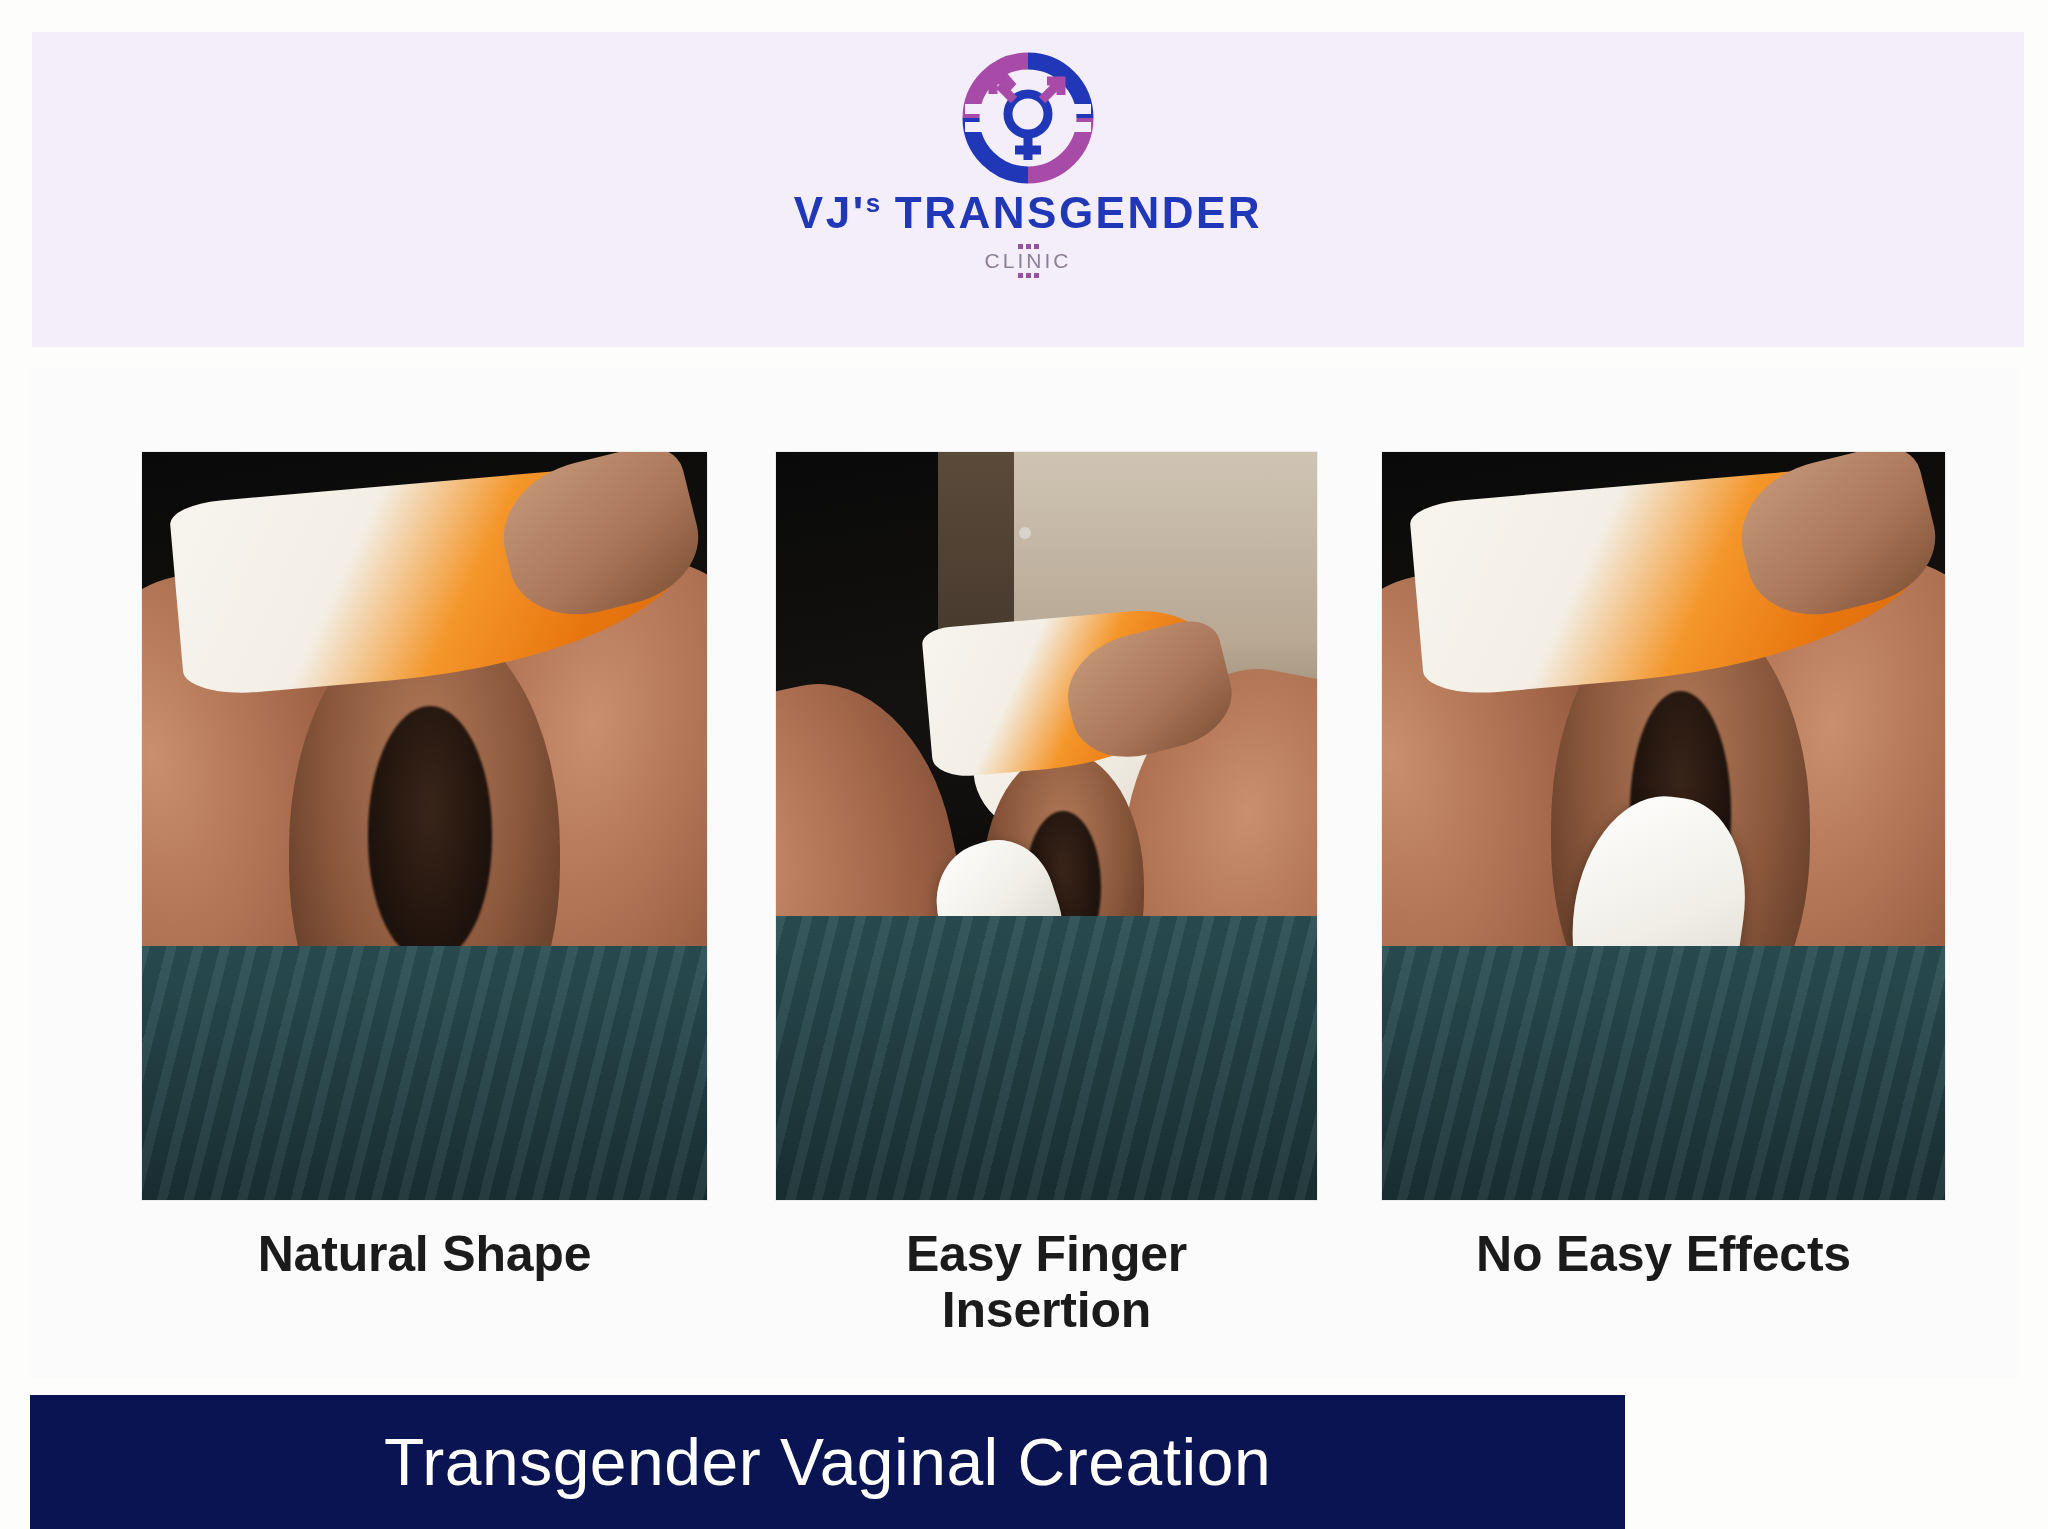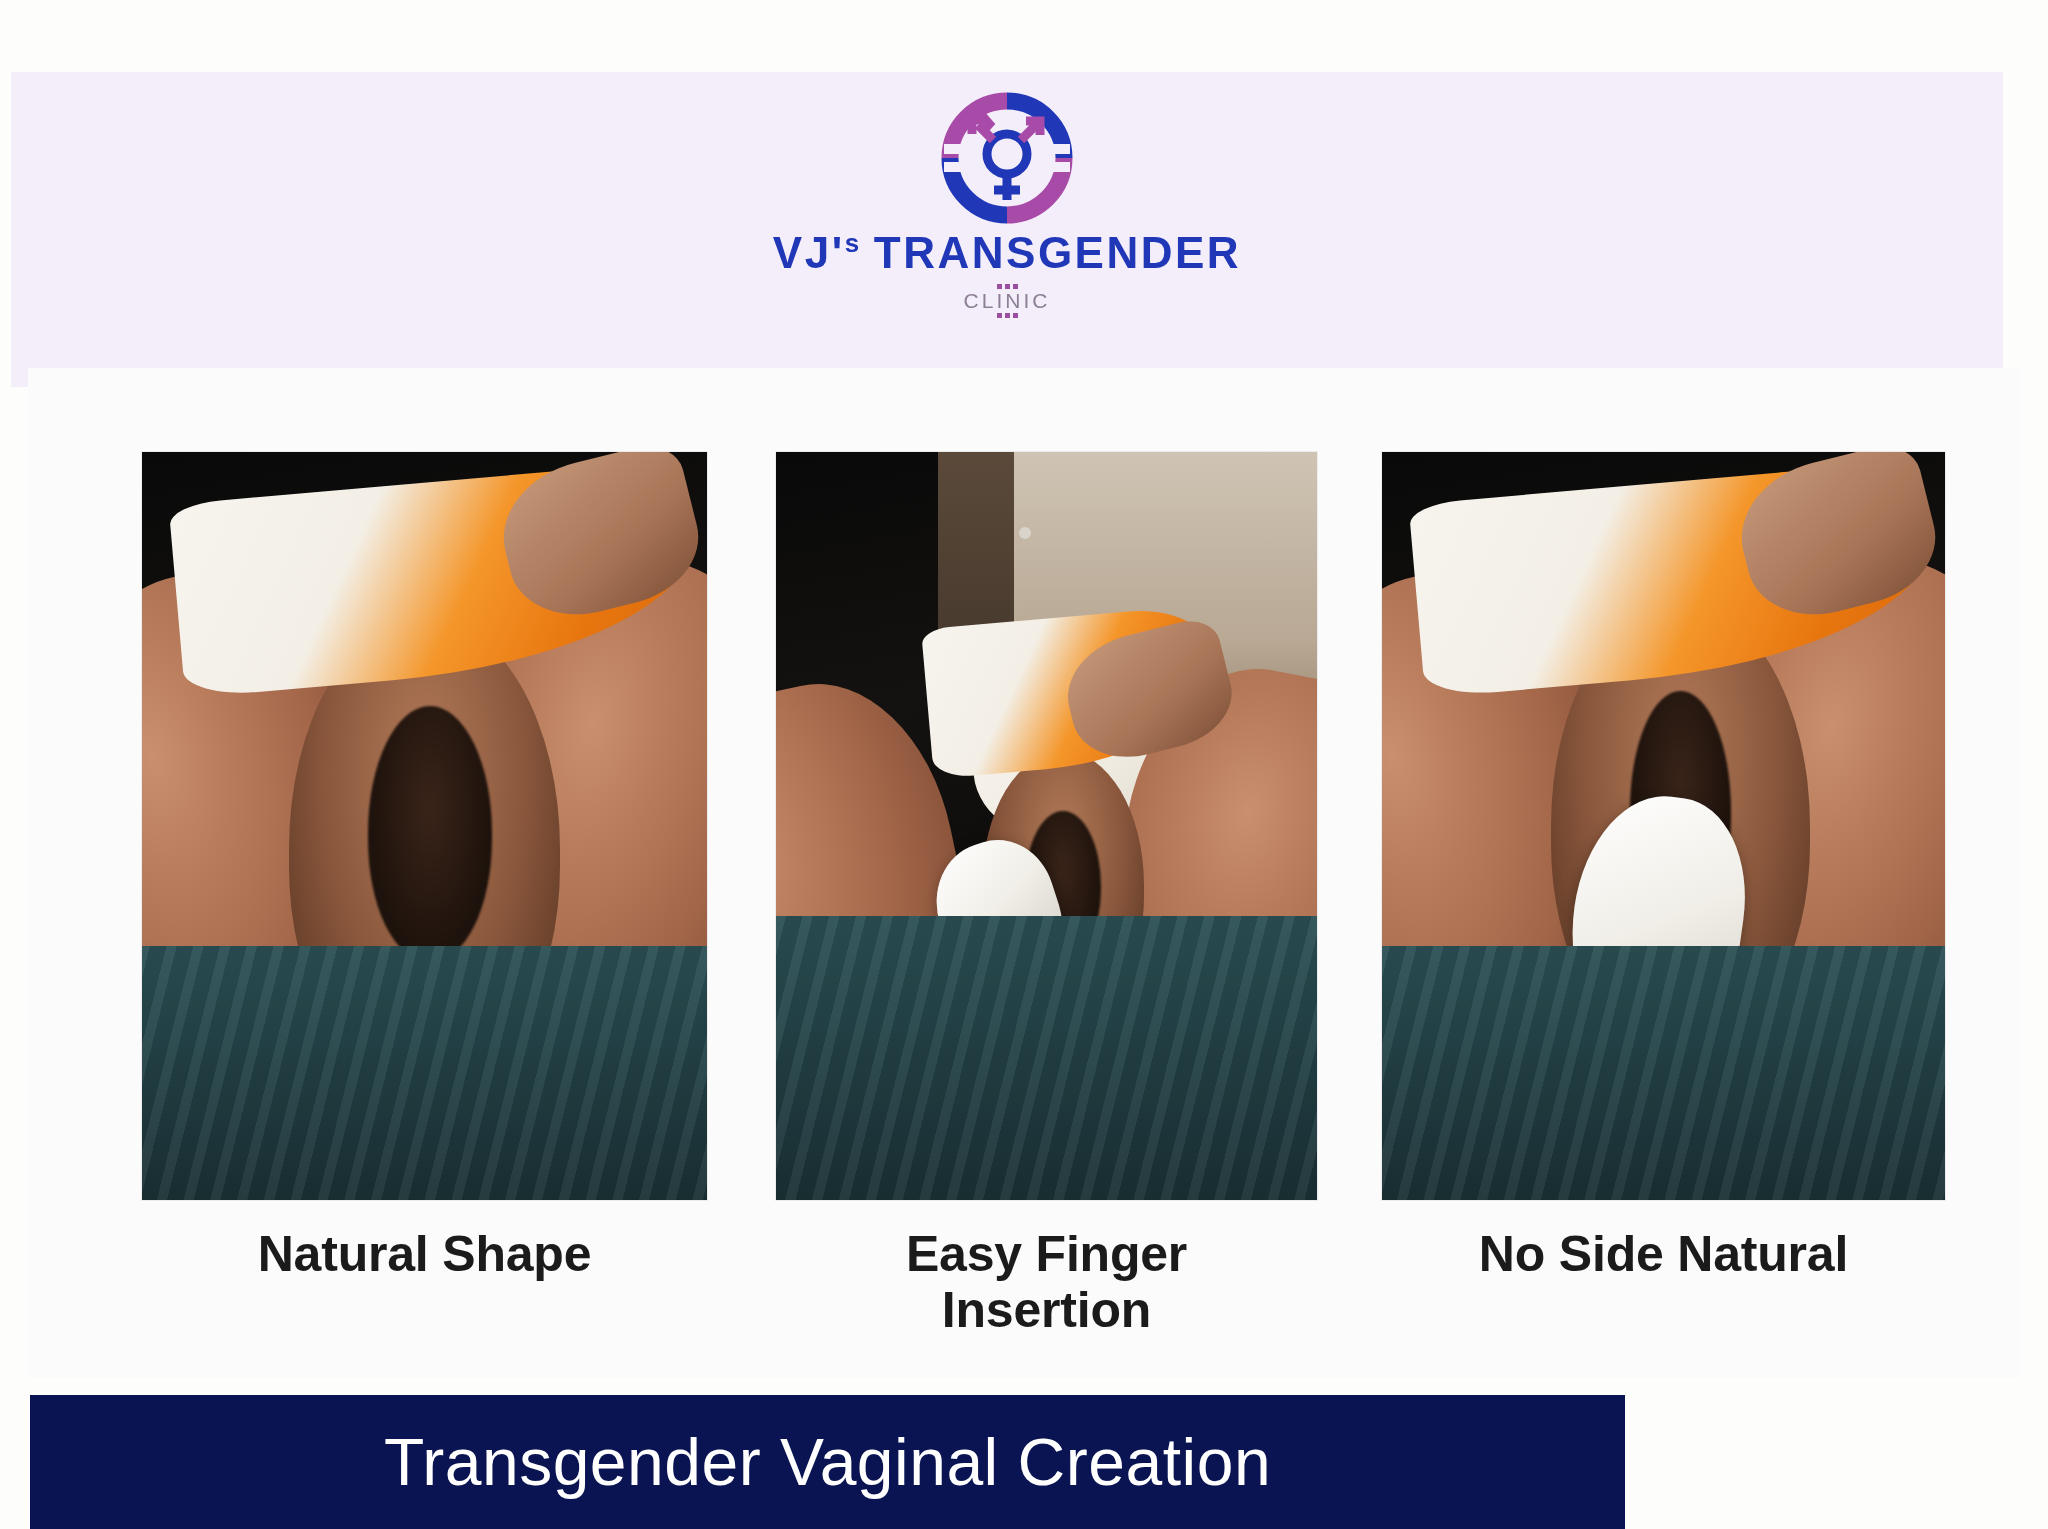--- a/index.html
+++ b/index.html
@@ -12,30 +12,29 @@
     height: 1529px;
     position: relative;
     font-family: "Liberation Sans", sans-serif;
     background: #fdfdfc;
     overflow: hidden;
   }
 
   
   .header-band {
     position: absolute;
-    left: 11px;
+    left: 32px;
     top: 32px;
     width: 1992px;
     height: 315px;
     background: #f4eefa;
     display: flex;
     flex-direction: column;
     align-items: center;
     justify-content: flex-start;
-    margin-top: 40px;
   }
   .logo-block {
     margin-top: 16px;
     display: flex;
     flex-direction: column;
     align-items: center;
   }
   .logo-emblem {
     width: 150px;
     height: 140px;
@@ -314,21 +313,21 @@
         <div class="ph-bg"></div>
         <div class="ph-limbL"></div>
         <div class="ph-limbR"></div>
         <div class="ph-center" style="left:30%; top:20%; width:46%; height:60%;"></div>
         <div class="ph-dark" style="left:44%; top:32%; width:18%; height:32%;"></div>
         <div class="ph-drape"></div>
         <div class="ph-hand"></div>
         <div class="ph-glove right-side"></div>
         <div class="ph-sheet"></div>
       </div>
-      <div class="panel-caption">No Side Natural</div>
+      <div class="panel-caption">No Easy Effects</div>
     </div>
 
   </div>
 </div>
 
 <div class="footer-banner">
   <div class="footer-text">Transgender Vaginal Creation</div>
 </div>
 
 </body></html>

